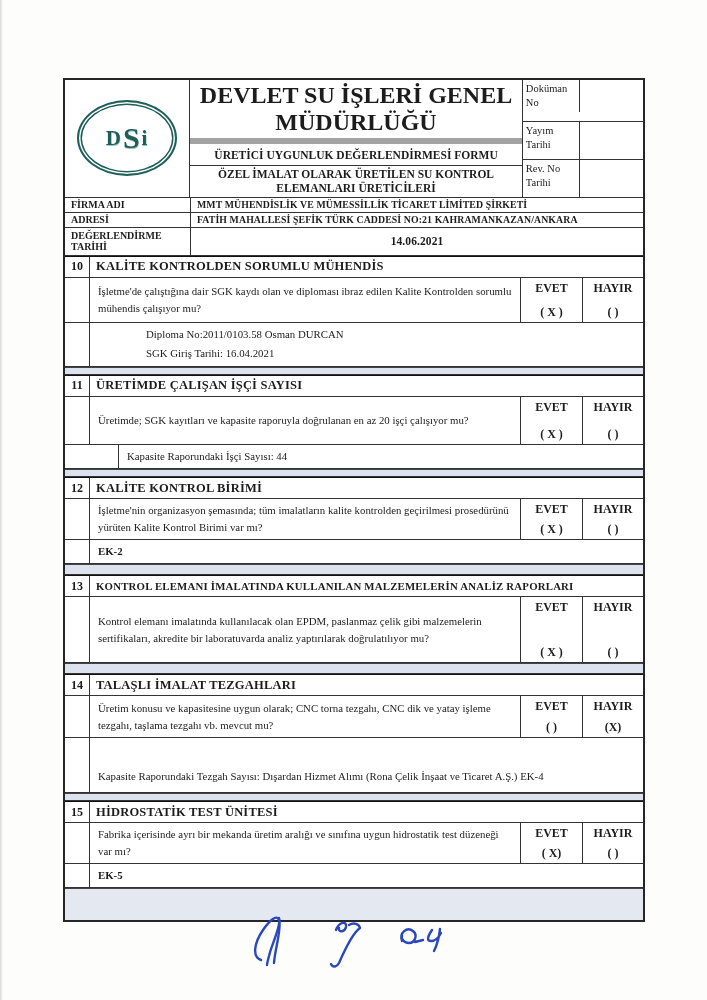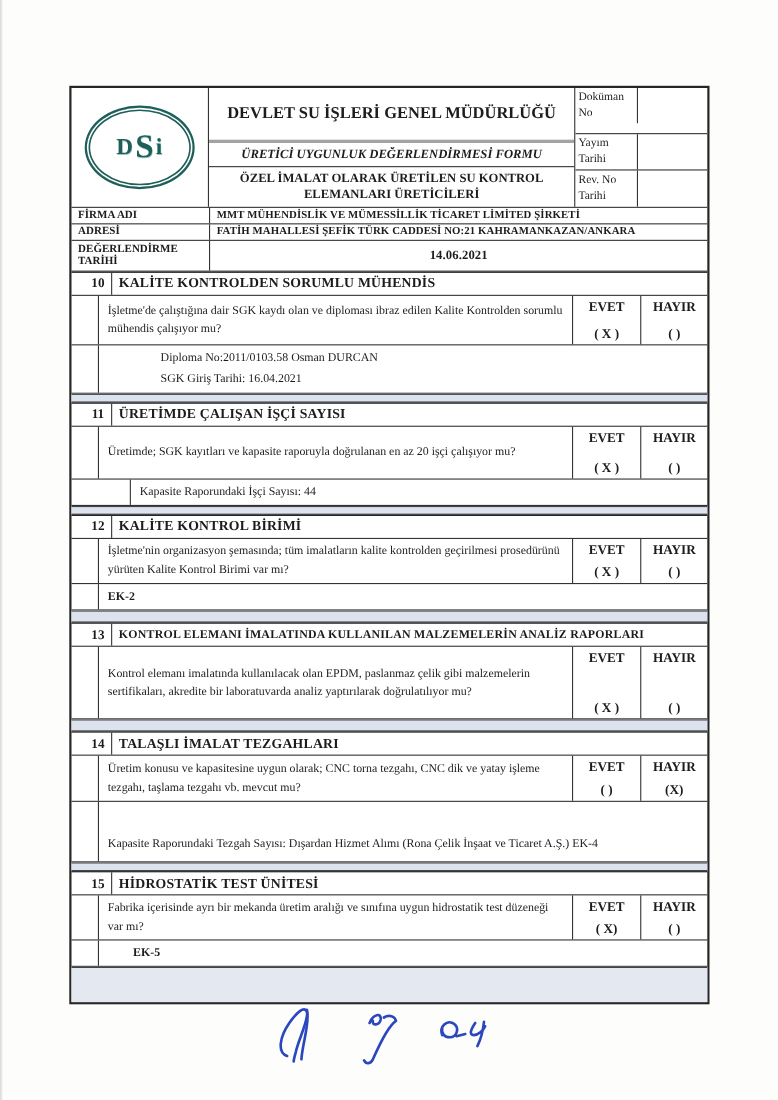--- a/index.html
+++ b/index.html
@@ -24,39 +24,39 @@
 
   
   .hdr-row{min-height:101px;}
   .logo-cell{width:126px;display:flex;align-items:center;justify-content:center;}
   .logo-oval{width:96px;height:72px;border:2px solid #1e5f5a;border-radius:50%;display:flex;align-items:center;justify-content:center;box-shadow:inset 0 0 0 1.5px #fff, inset 0 0 0 3px #1e5f5a;}
   .logo-txt{color:#1e5f5a;font-weight:bold;letter-spacing:1px;display:flex;align-items:center;text-shadow:0.5px 0.5px 0 #9ec4c0;}
   .logo-txt .l1{font-size:21px;}
   .logo-txt .l2{font-size:30px;margin:0 1px;}
   .logo-txt .l3{font-size:21px;}
   .title-cell{width:335px;padding:0;display:flex;flex-direction:column;}
-  .title-main{min-height:50px;display:flex;align-items:center;justify-content:center;text-align:center;font-weight:bold;font-size:15px;border-bottom:3px solid #a3a3a3;padding:2px 8px;box-sizing:border-box;}
-  .title-sub1{min-height:22px;display:flex;align-items:center;justify-content:center;text-align:center;font-weight:bold;font-size:11.5px;border-bottom:1px solid #333;box-sizing:border-box;font-style:italic;}
+  .title-main{min-height:50px;display:flex;align-items:center;justify-content:center;text-align:center;font-weight:bold;font-size:24px;border-bottom:6px solid #a3a3a3;padding:2px 8px;box-sizing:border-box;}
+  .title-sub1{min-height:22px;display:flex;align-items:center;justify-content:center;text-align:center;font-weight:bold;font-size:11.5px;border-bottom:1px solid #333;box-sizing:border-box;}
   .title-sub2{flex:1;display:flex;align-items:center;justify-content:center;text-align:center;font-weight:bold;font-size:11.5px;line-height:1.25;padding:1px 10px;box-sizing:border-box;}
   .meta-col{width:121px;display:flex;flex-direction:column;padding:0;}
   .meta-row{display:flex;border-bottom:1px solid #333;flex:1;box-sizing:border-box;}
   .meta-row:last-child{border-bottom:none;}
   .meta-row.first{min-height:42px;flex-direction:column;}
   .meta-label{width:57px;border-right:1px solid #333;font-size:10.5px;line-height:1.35;padding:2px 3px;box-sizing:border-box;}
   .meta-value{flex:1;}
 
   
   .info-label{width:126px;font-weight:bold;font-size:10px;line-height:1.15;display:flex;align-items:center;}
   .info-value{flex:1;font-weight:bold;font-size:9.8px;display:flex;align-items:center;letter-spacing:0.1px;}
   .info-row{min-height:15px;}
   .tarih-row{min-height:28px;}
   .tarih-value{justify-content:center;font-size:11.5px;}
 
   
-  .sec-title-row{min-height:22px;border-top:1px solid #111;padding-left:12px;}
+  .sec-title-row{min-height:22px;border-top:1px solid #111;}
   .num-cell{width:25px;font-weight:bold;font-size:12px;display:flex;align-items:center;justify-content:center;padding:1px 2px;}
   .sec-title-cell{flex:1;font-weight:bold;font-size:12.5px;display:flex;align-items:center;letter-spacing:0.2px;}
   .sec-title-cell.small{font-size:10.8px;}
   .q-row{}
   .q-spacer{width:25px;padding:0;}
   .q-text{flex:1;font-size:10.8px;line-height:1.55;display:flex;align-items:center;padding:3px 8px;}
   .ans-cell{width:62px;display:flex;flex-direction:column;align-items:center;justify-content:space-between;font-weight:bold;font-size:12px;line-height:1.5;padding:1px 2px;}
   .ans-cell.last{width:60px;}
   .note-row{}
   .note-cell{flex:1;font-size:10.8px;display:flex;flex-direction:column;justify-content:center;padding:2px 8px;line-height:1.8;}
@@ -243,21 +243,21 @@
     <div class="cell q-text">Fabrika içerisinde ayrı bir mekanda üretim aralığı ve sınıfına uygun hidrostatik test düzeneği var mı?</div>
     <div class="cell ans-cell">
       <span>EVET</span>
       <span>( X)</span>
     </div>
     <div class="cell ans-cell last">
       <span>HAYIR</span>
       <span>(  )</span>
     </div>
   </div>
-  <div class="row note-row" style="min-height:14px;gap:23px;">
+  <div class="row note-row" style="min-height:14px;">
     <div class="cell q-spacer"></div>
     <div class="cell note-cell bold">
       <div>EK-5</div>
     </div>
   </div>
   <div class="row final-row"></div>
 
 </div>
 
 <div class="sign-area">

